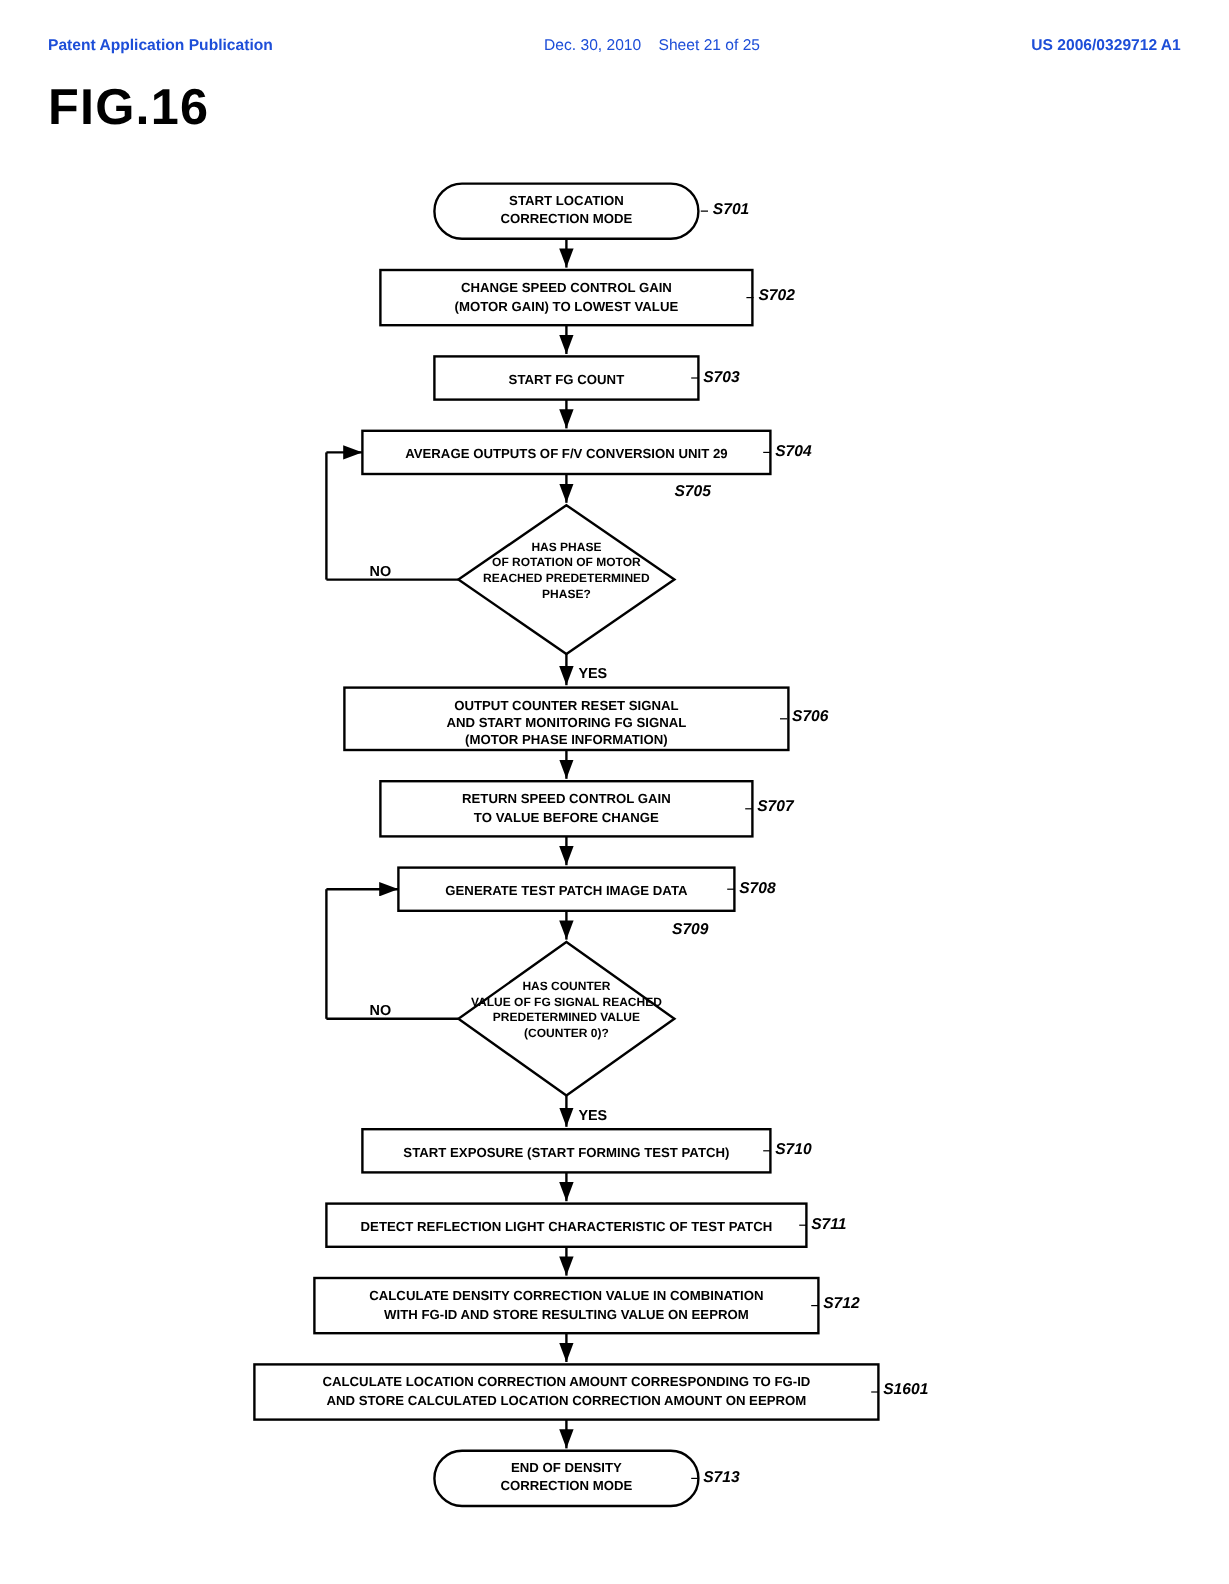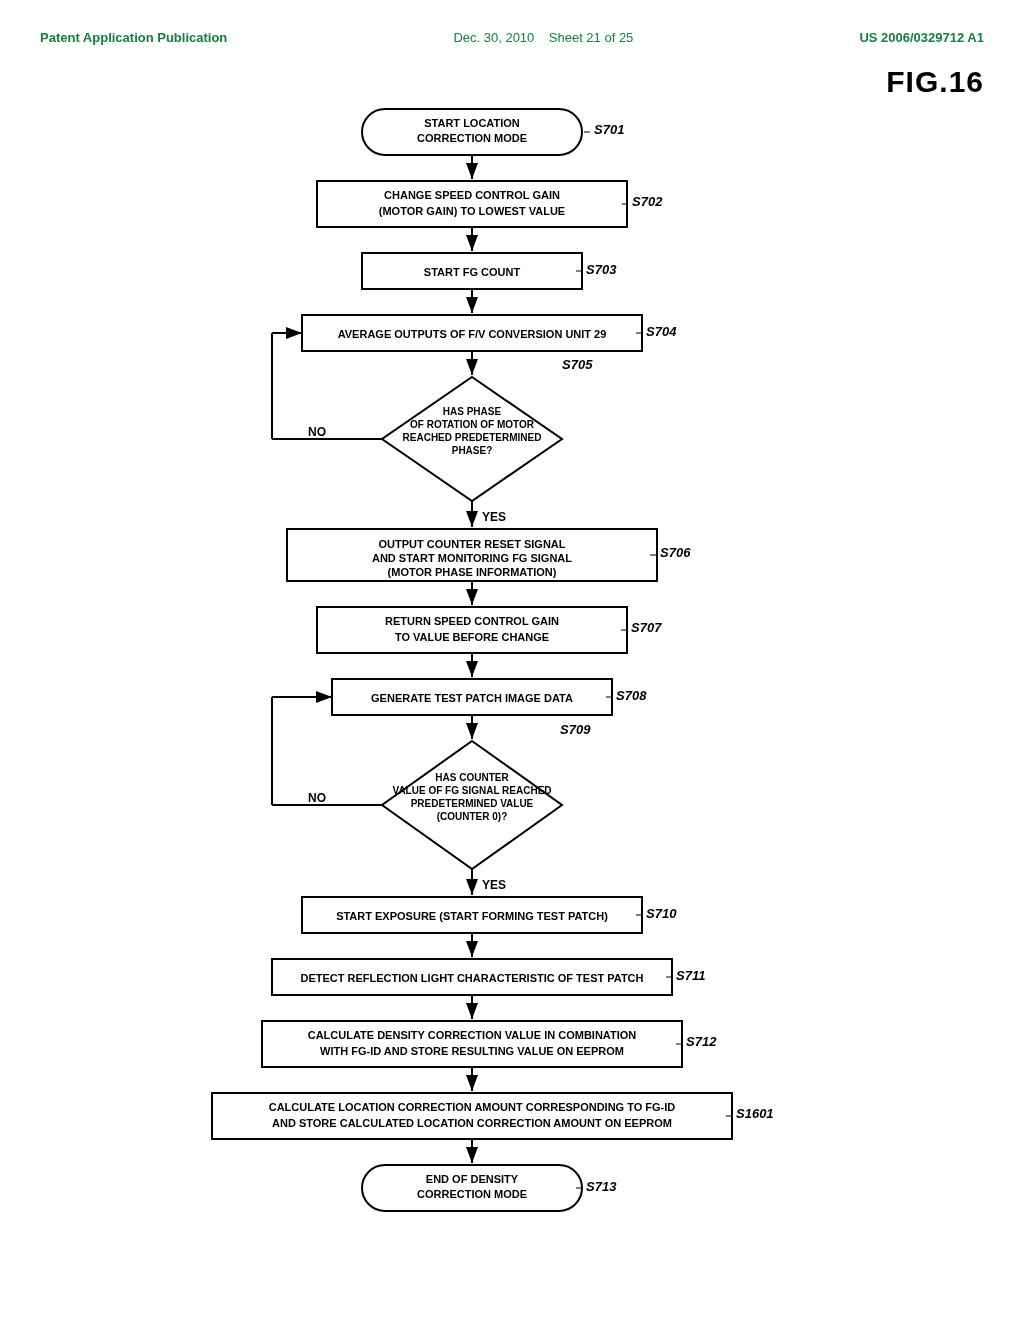--- a/index.html
+++ b/index.html
@@ -17,31 +17,32 @@
       background: #fff;
       padding: 20px 40px;
     }
 
     .header {
       display: flex;
       justify-content: space-between;
       align-items: center;
       padding: 10px 0 20px 0;
       font-size: 13px;
-      color: #15803d;
+      color: #1d4ed8;
     }
 
     .header-left { font-weight: bold; }
     .header-center { text-align: left; }
     .header-right { font-weight: bold; }
 
     .fig-title {
-      text-align: right;
-      font-size: 30px;
+      text-align: left;
+      font-size: 42px;
       font-weight: bold;
+      margin-bottom: 30px;
       letter-spacing: 1px;
     }
 
     
     .flowchart-svg {
       display: block;
       margin: 0 auto;
     }
   </style>
 </head>

